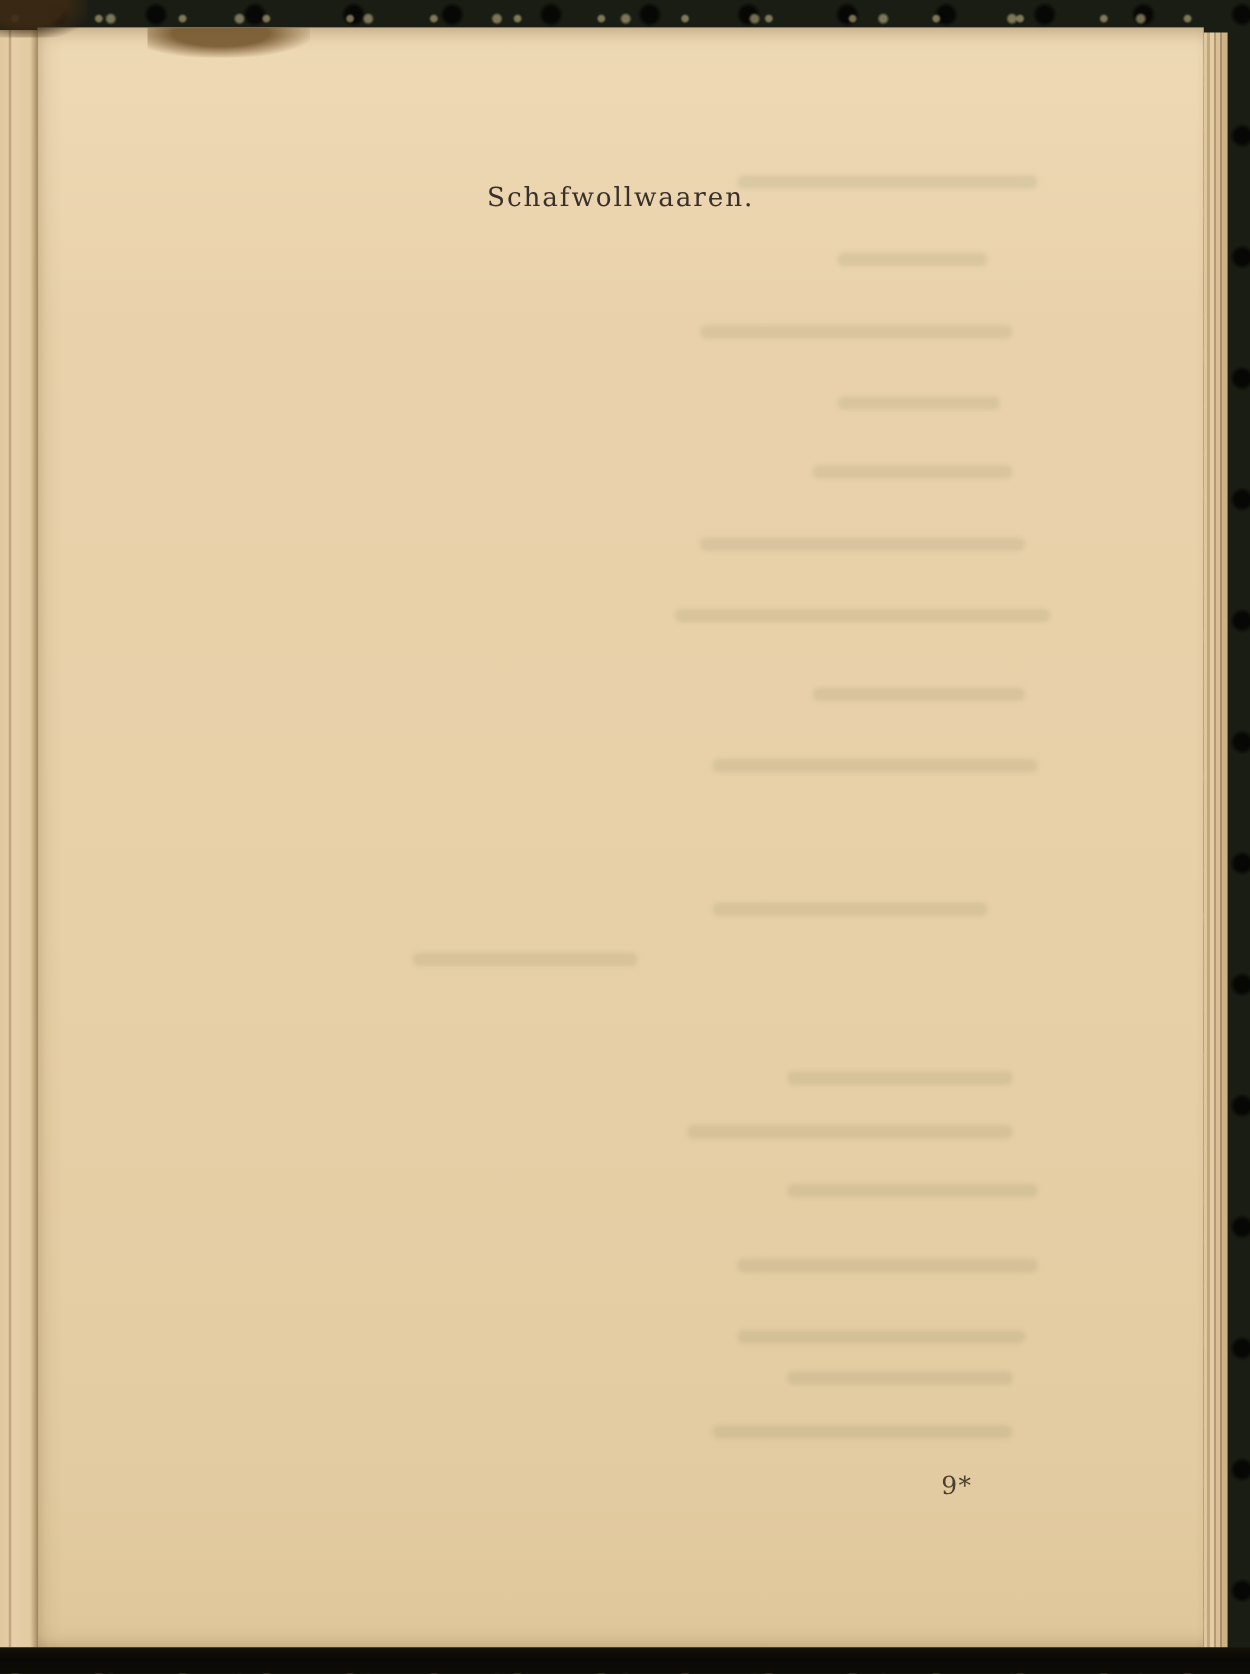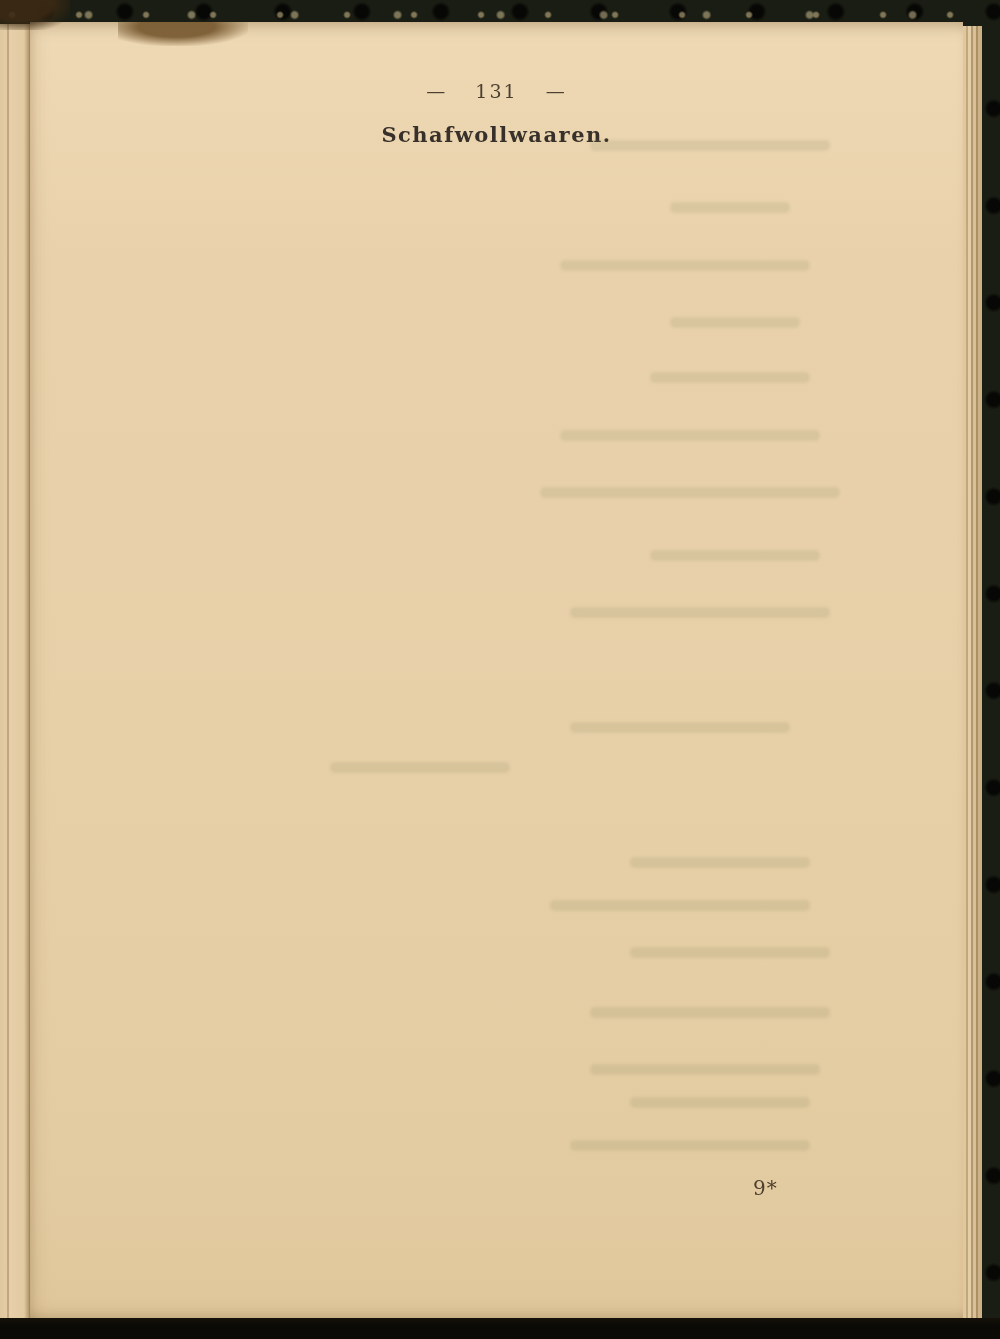--- a/index.html
+++ b/index.html
@@ -47,22 +47,22 @@
   }
   .corner-blob2{
     position:absolute;left:0;top:0;width:70px;height:30px;
     background:radial-gradient(ellipse at 30% 10%, rgba(60,42,20,.9) 0 45%, rgba(60,42,20,0) 80%);
   }
   .pagenum{
     position:absolute;top:58px;left:0;width:100%;
     text-align:center;font-size:19px;letter-spacing:2px;word-spacing:20px;color:#4c3f30;
   }
   .sectitle{
-    position:absolute;top:100px;left:0;width:100%;
-    text-align:center;font-size:21px;font-weight:bold;letter-spacing:1.5px;color:#38302a;
+    position:absolute;top:124px;left:0;width:100%;
+    text-align:center;font-size:21px;font-weight:normal;letter-spacing:1.5px;color:#38302a;
   }
   .entries{
     position:absolute;top:152px;left:128px;width:664px;
     font-size:19px;line-height:28px;color:#463a2c;
   }
   .sig{
     position:absolute;top:1154px;left:723px;font-size:20px;color:#4c3f30;letter-spacing:1px;
   }
   .smudge{
     position:absolute;height:11px;border-radius:5px;
@@ -70,21 +70,20 @@
   }
 </style>
 </head>
 <body>
 
 <div>
   <div class="prev-strip"></div>
 
   <div class="page">
     <div class="corner-blob"></div>
-    <div class="pagenum">— 131 —</div>
     <div class="sectitle">Schafwollwaaren.</div>
     <div class="entries" id="entries">
         <div class="entry" style="margin-top: 0px;"></div>
         <div class="entry" style="margin-top: 0px;"></div>
         <div class="entry" style="margin-top: 0px;"></div>
         <div class="entry" style="margin-top: 0px;"></div>
         <div class="entry" style="margin-top: 5px;"></div>
         <div class="entry" style="margin-top: 0px;"></div>
         <div class="entry" style="margin-top: 0px;"></div>
         <div class="entry" style="margin-top: 0px;"></div>

